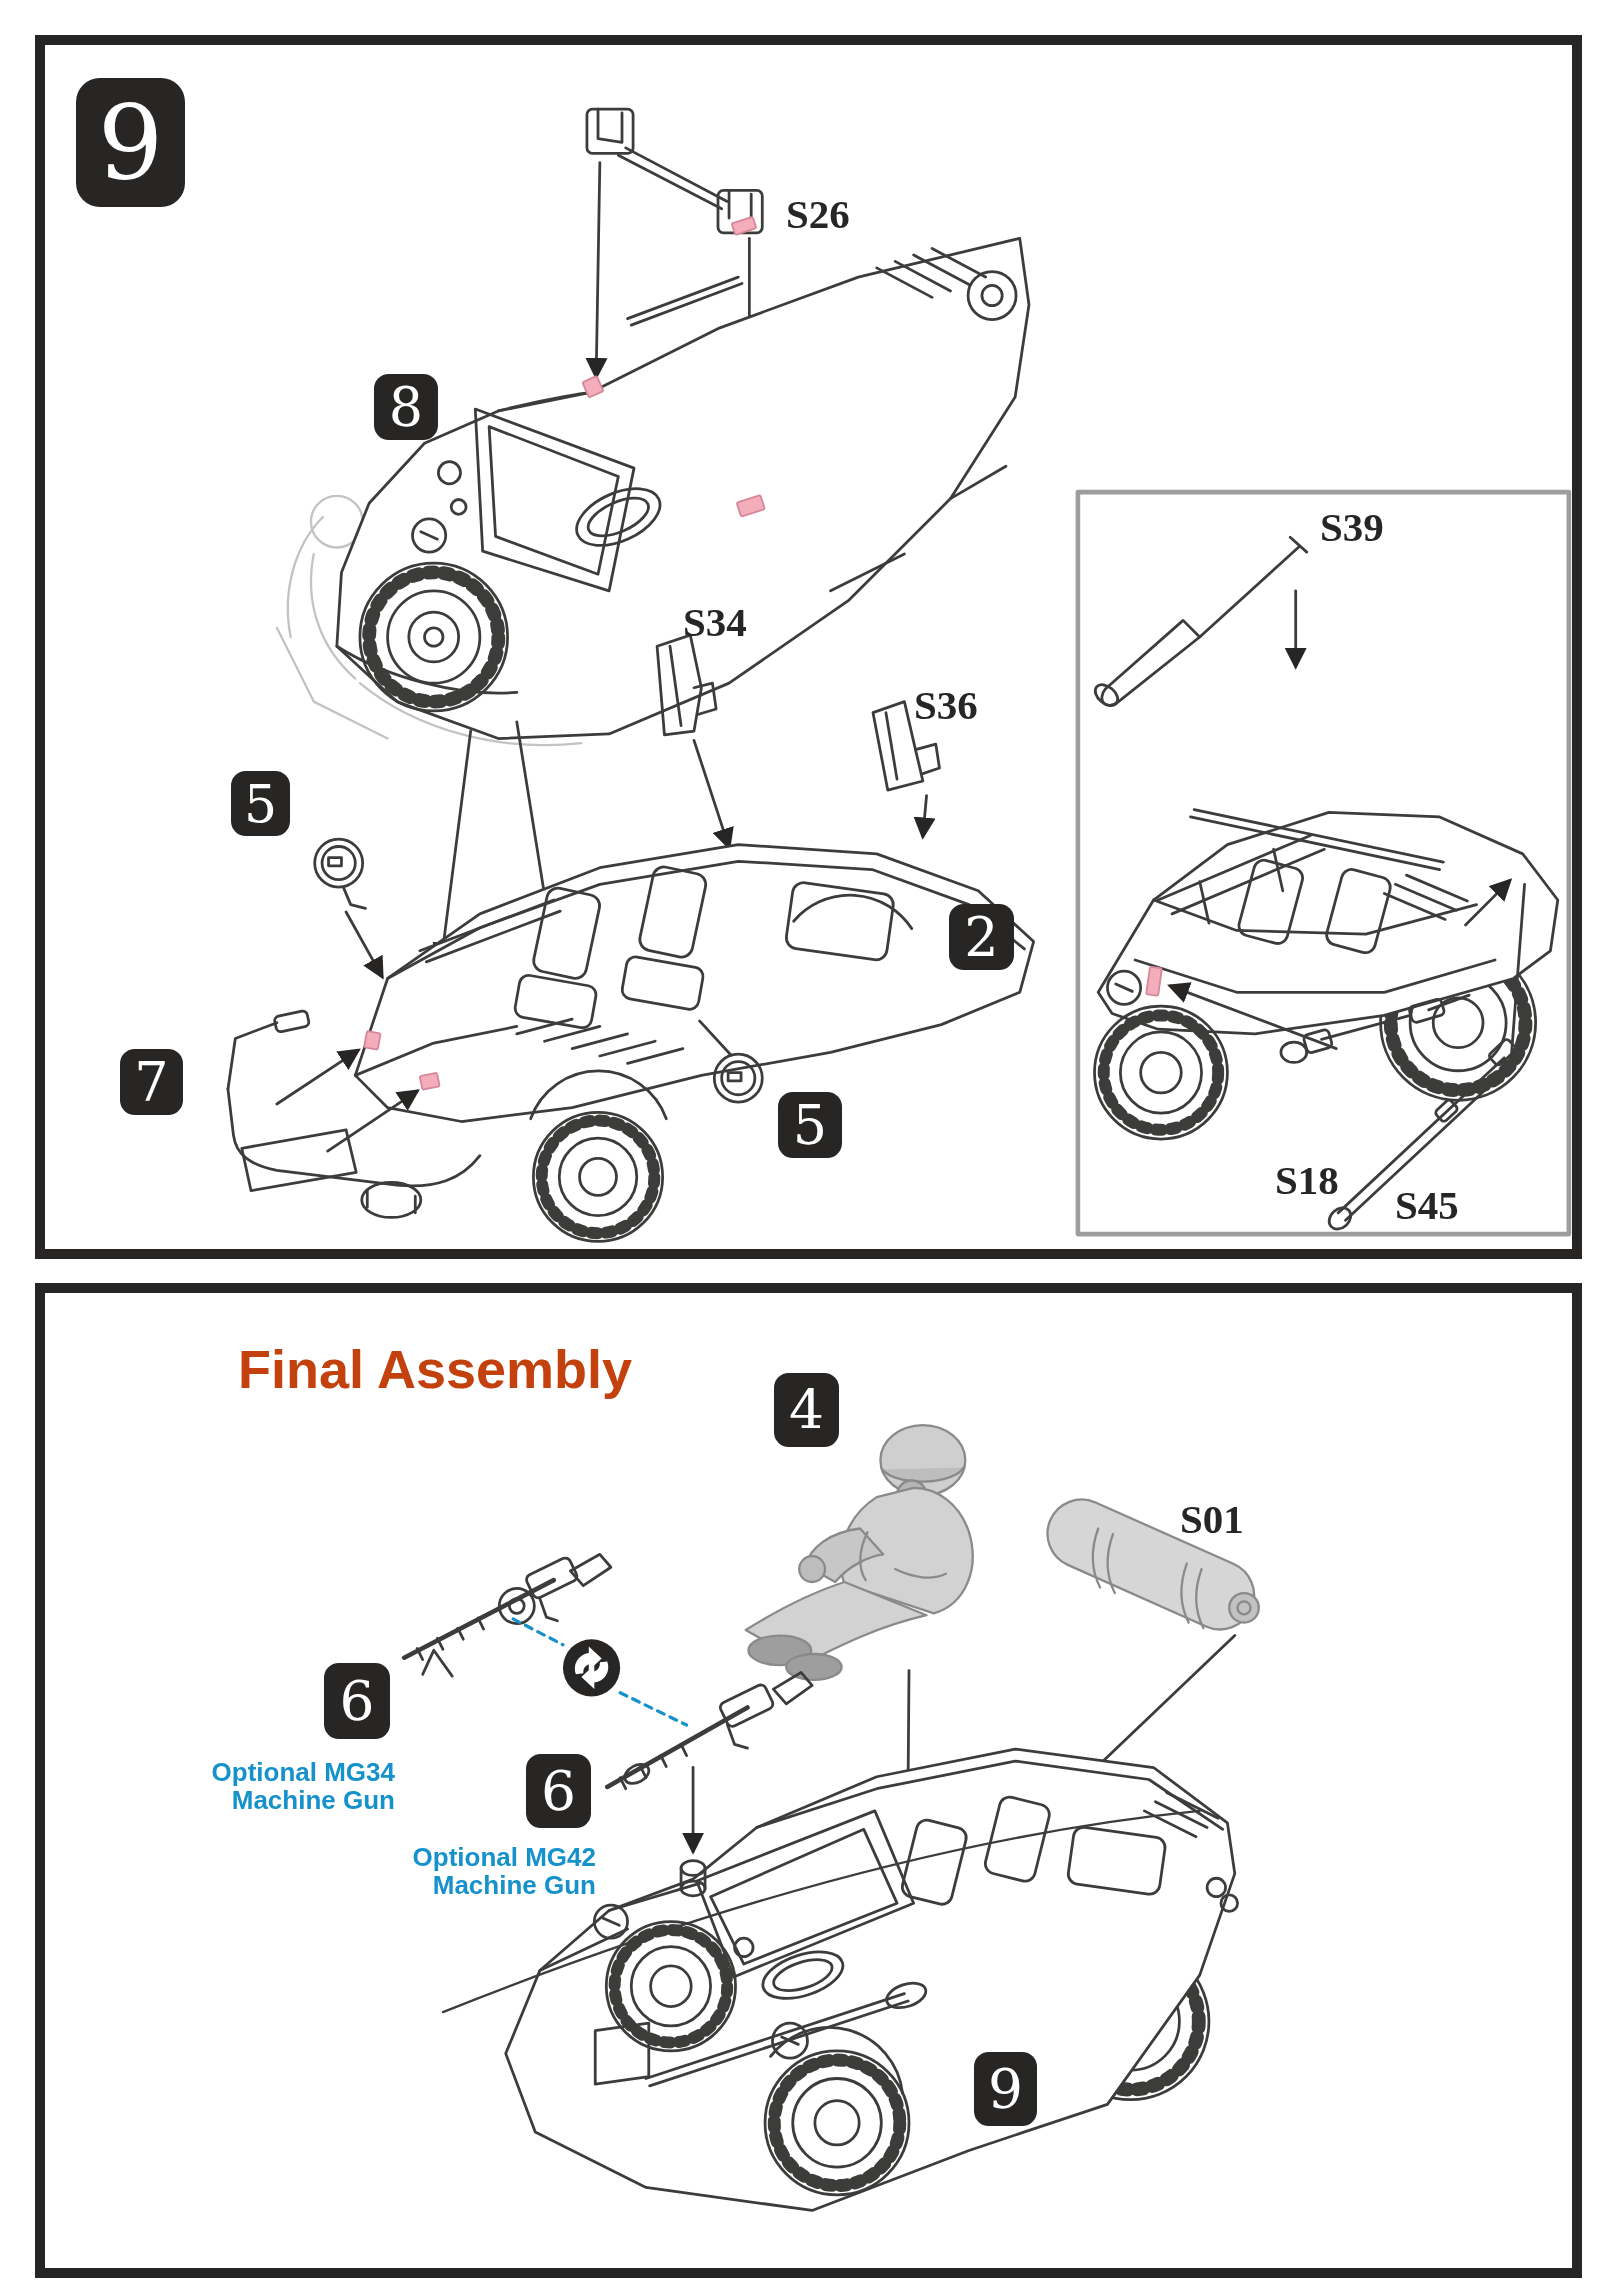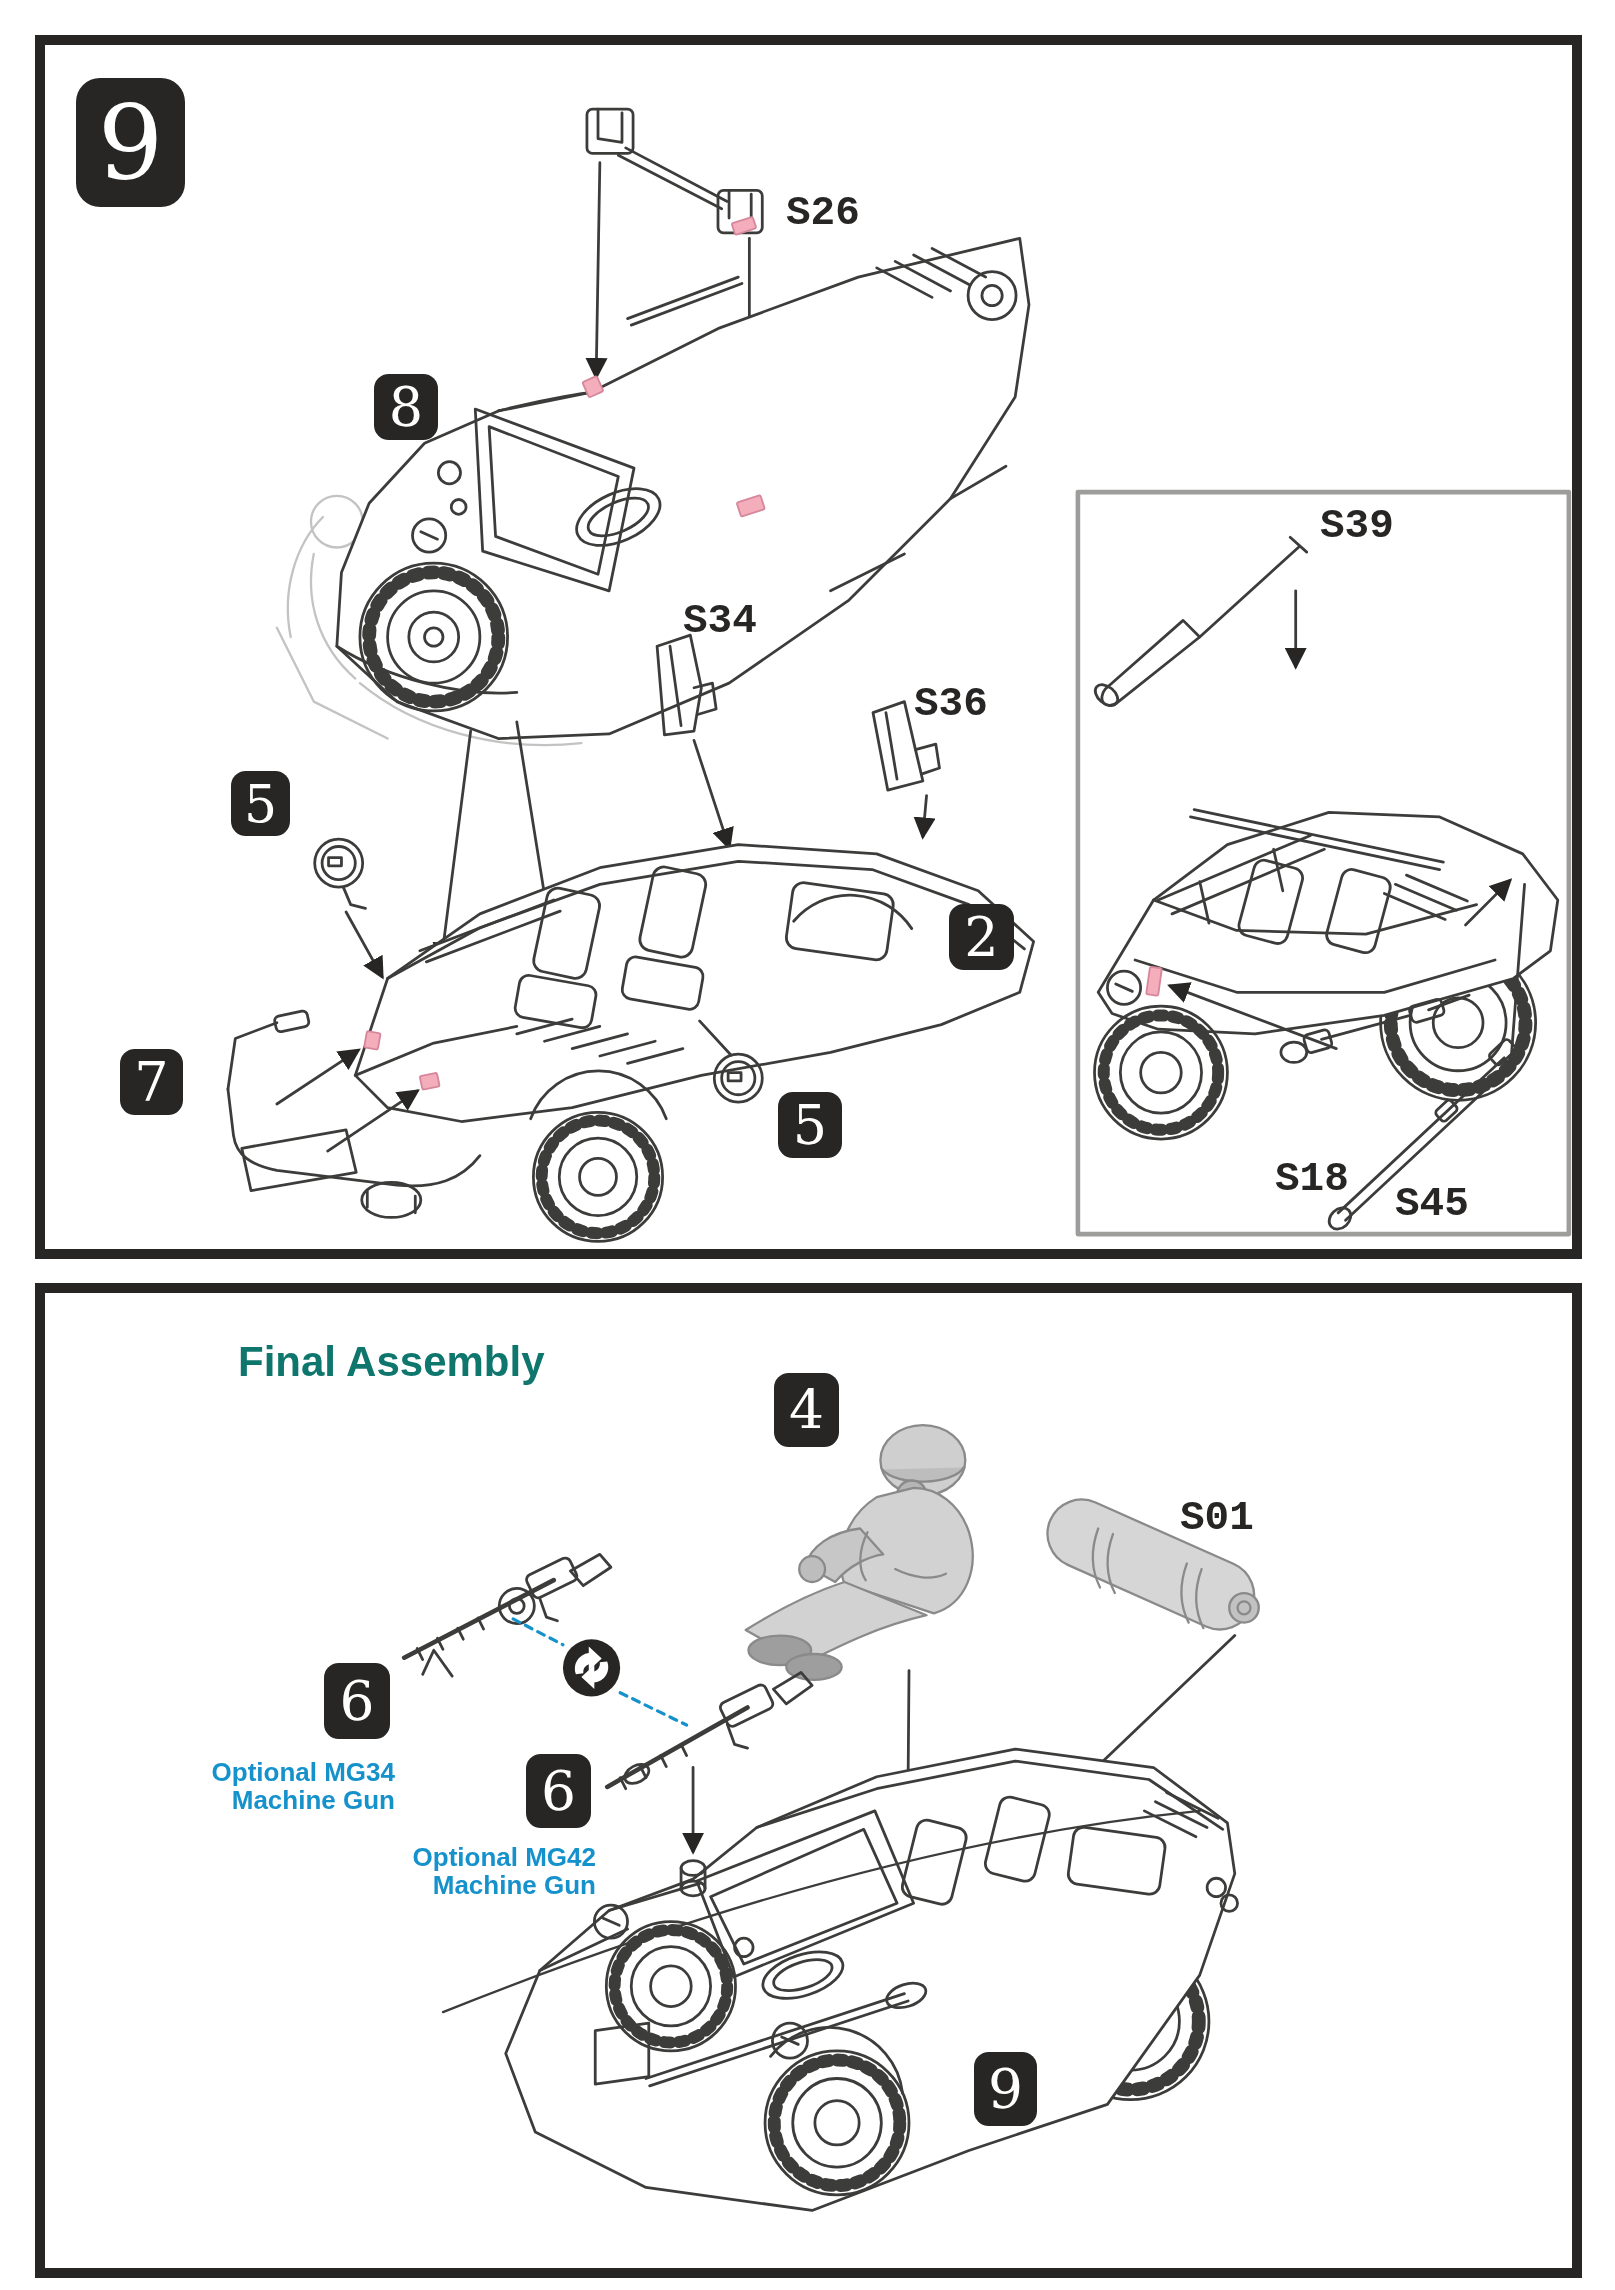--- a/index.html
+++ b/index.html
@@ -7,22 +7,22 @@
         font-family:"Liberation Sans",sans-serif;}
   .panel{position:absolute;background:#ffffff;border:10px solid #272625;box-sizing:border-box;}
   #panel1{left:35px;top:35px;width:1547px;height:1224px;}
   #panel2{left:35px;top:1283px;width:1547px;height:995px;}
   .art{position:absolute;left:0;top:0;width:1615px;height:2291px;}
   .badge{position:absolute;background:#272625;color:#ffffff;font-family:"DejaVu Serif",serif;
          display:flex;align-items:center;justify-content:center;box-sizing:border-box;}
   .badge.step{border-radius:24px;}
   .badge.part{border-radius:14.8px;}
   .code{position:absolute;font-weight:700;font-size:41px;color:#272625;
-        font-family:Liberation Mono, monospace;white-space:nowrap;}
-  .cyan-title{position:absolute;font-weight:700;font-size:42px;color:#0f766e;white-space:nowrap;}
+        font-family:Liberation Serif, serif;white-space:nowrap;}
+  .cyan-title{position:absolute;font-weight:700;font-size:54px;color:#c2410c;white-space:nowrap;}
   .option-note{position:absolute;font-weight:700;font-size:26px;color:#1591cc;
                text-align:right;line-height:1.08;white-space:nowrap;margin-top:8px;}
 </style>
 </head>
 <body>
 
 <div class="page">
 
   <div class="panel" id="panel1"></div>
   <div class="panel" id="panel2"></div>

